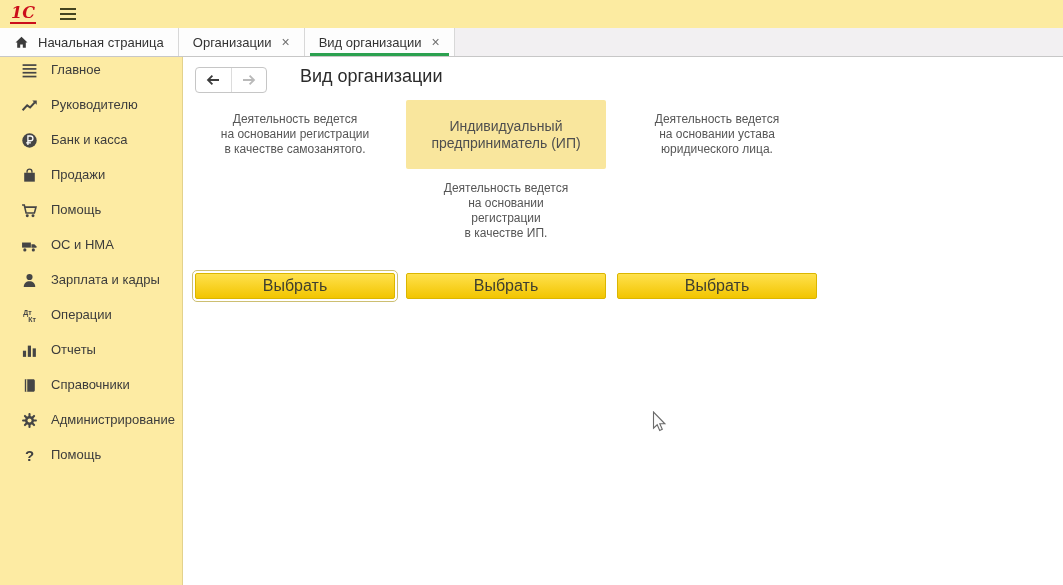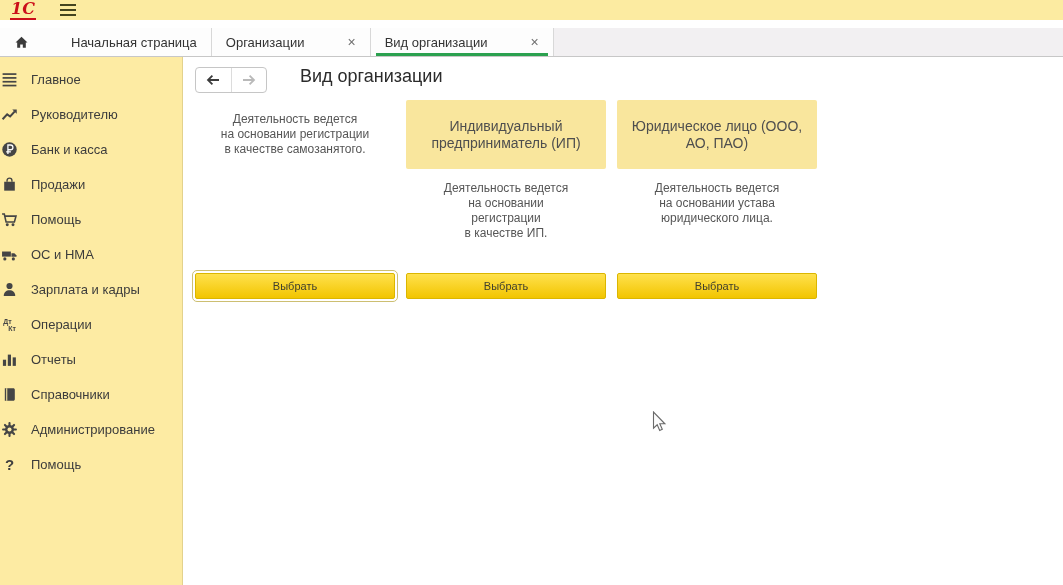--- a/index.html
+++ b/index.html
@@ -5,53 +5,53 @@
   * { margin:0; padding:0; box-sizing:border-box; }
   html,body { width:1063px; height:585px; overflow:hidden; }
   body {
     position:relative;
     font-family:"Liberation Sans","DejaVu Sans",sans-serif;
     background:#fff; color:#333;
   }
 
   
   .titlebar {
-    position:absolute; left:0; top:0; width:1063px; height:20px;
+    position:absolute; left:0; top:0; width:1063px; height:28px;
     background:#fceba1; display:flex; align-items:center;
   }
   .logo {
     margin-left:10px; font-family:"DejaVu Serif",serif;
     font-weight:bold; font-style:italic; font-size:16px; color:#cb0e1a;
     border-bottom:2px solid #cb0e1a; line-height:16px; padding:0 1px 1px 1px;
   }
   .menu-btn { margin-left:24px; display:flex; flex-direction:column; gap:3px; cursor:pointer; }
   .menu-btn i { display:block; width:16px; height:2px; background:#44441f; }
   .win-title { margin-left:16px; font-size:13px; color:#2d2d1c; white-space:pre; }
 
   
   .tabbar {
     position:absolute; left:0; top:28px; width:1063px; height:29px;
     background:#f2f0f2; border-bottom:1px solid #c7c7c7; display:flex;
   }
   .tab {
     background:#fdfdfd; border-right:1px solid #d8d8d8;
     display:flex; align-items:center; padding:0 14px;
-    font-size:13px; color:#333; position:relative; cursor:pointer;gap:33px;
+    font-size:13px; color:#333; position:relative; cursor:pointer;
   }
   .tab .tab-ico { margin-right:9px; display:flex; }
   .tab .close { margin-left:10px; color:#707070; font-size:14px; line-height:14px; cursor:pointer; }
   .tab .underline { position:absolute; left:5px; right:5px; bottom:0; height:3px; background:#2ba14f; }
 
   
   .sidebar {
     position:absolute; left:0; top:57px; width:183px; bottom:0;
     background:#fdeba3; border-right:1px solid #e3d28d; padding-top:5px;
   }
   .side-item {
-    height:35px; display:flex; align-items:center; padding-left:1px;
+    height:35px; display:flex; padding-left:21px;
     font-size:13px; color:#3c3c3c; cursor:pointer;
   }
   .side-item .ico { width:17px; height:17px; margin-right:13px; display:flex; align-items:center; justify-content:center; flex:none; }
   .dtkt { font-size:7px; font-weight:bold; color:#454545; line-height:7px; }
   .dtkt .k { display:block; margin-left:5px; }
   .q-glyph { font-size:15px; font-weight:bold; color:#3f3f3f; }
 
   
   .main { position:absolute; left:184px; top:57px; right:0; bottom:0; background:#fff; }
   .navgroup {
@@ -68,21 +68,21 @@
     height:69px; background:#f9e69d; border-radius:2px;
     display:flex; align-items:center; justify-content:center;
     text-align:center; font-size:14px; line-height:17px; color:#4e4e4e;
     padding:0 12px;
   }
   .card-desc { margin-top:12px; text-align:center; font-size:12px; line-height:15px; color:#565656; }
   .card-btn {
     margin-top:auto; height:26px; width:100%;
     background:linear-gradient(#ffe14d,#f2c500);
     border:1px solid #dbb600; border-radius:2px;
-    font-family:inherit; font-size:11px; color:#3f3f2e;
+    font-family:inherit; font-size:16px; color:#3f3f2e;
     cursor:pointer;
   }
   .card-btn.focused { outline:1px solid #cdbf72; outline-offset:2px; }
 
   .cursor { position:absolute; left:652px; top:411px; pointer-events:none; }
 </style>
 </head>
 <body>
 
 <div class="titlebar">
@@ -280,21 +280,20 @@
       <div class="card-desc">
         <div>Деятельность ведется</div>
         <div>на основании</div>
         <div>регистрации</div>
         <div>в качестве ИП.</div>
       </div>
       <button class="card-btn">Выбрать</button>
     </div>
 
     <div class="card">
-      <div class="card-head">Юридическое лицо (ООО, АО, ПАО)</div>
       <div class="card-desc">
         <div>Деятельность ведется</div>
         <div>на основании устава</div>
         <div>юридического лица.</div>
       </div>
       <button class="card-btn">Выбрать</button>
     </div>
 
   </div>
 </div>

